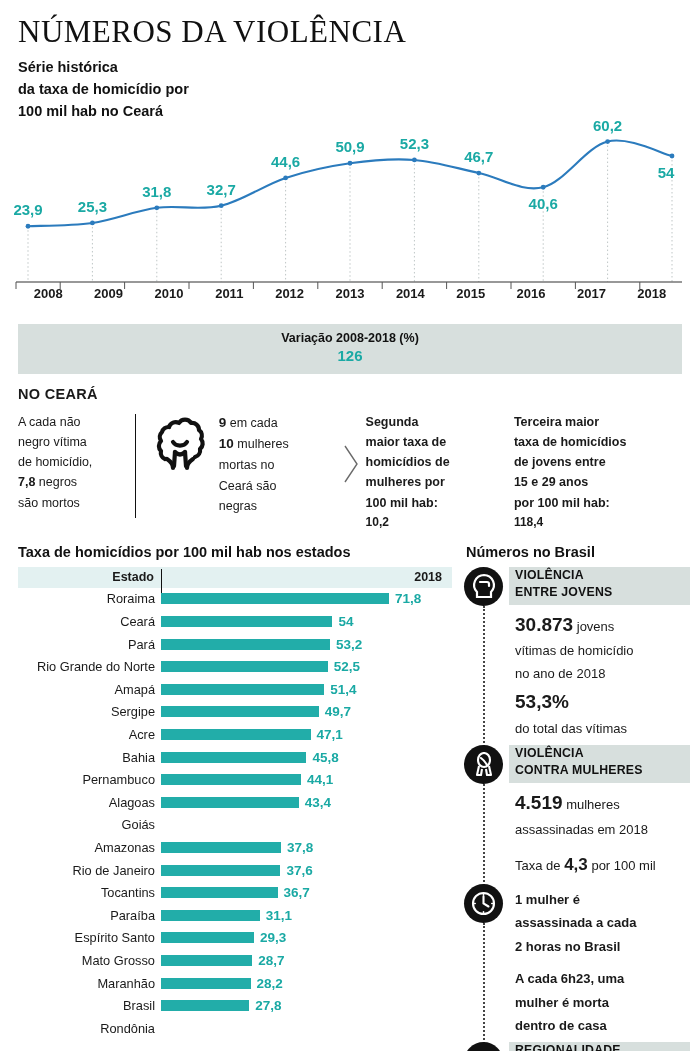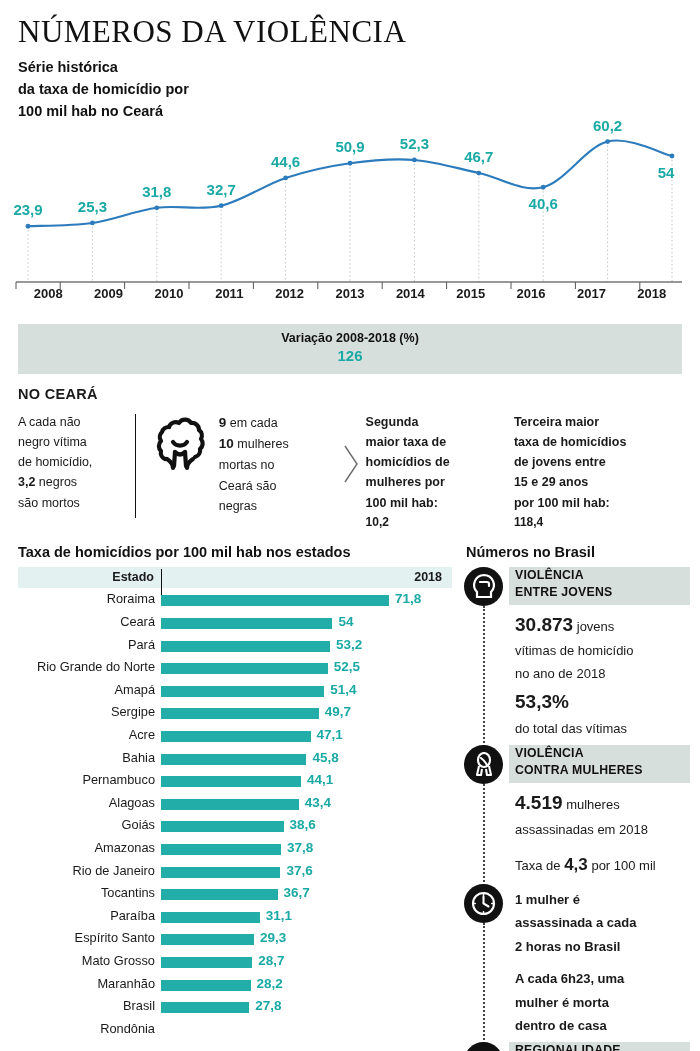--- a/index.html
+++ b/index.html
@@ -141,21 +141,21 @@
 
   .bars { width: 434px; position: relative; }
   .bar-row {
     display: flex; align-items: center;
     height: 22.6px;
   }
   .bar-row .st-name {
     width: 143px; text-align: right; padding-right: 6px;
     font-size: 12.8px; color: #1a1a1a; white-space: nowrap;
   }
-  .bar-wrap { flex: 1; display: flex; align-items: flex-end; }
+  .bar-wrap { flex: 1; display: flex; align-items: center; }
   .bar {
     height: 11px; background: #22ada9; display: block;
   }
   .bar-val {
     font-size: 13.5px; font-weight: bold; color: #1aa9a4;
     margin-left: 6px; white-space: nowrap;
   }
 
   
   .br-item { position: relative; padding-left: 47px; margin-bottom: 6px; }
@@ -265,21 +265,21 @@
 </div>
 
 <div class="no-ceara-title">NO CEARÁ</div>
 
 <div class="ceara-row">
 
   <div class="ceara-cell c1">
     <div>A cada não</div>
     <div>negro vítima</div>
     <div>de homicídio,</div>
-    <div><b>3,2</b><span> negros</span></div>
+    <div><b>7,8</b><span> negros</span></div>
     <div>são mortos</div>
   </div>
 
   <div class="vdiv"></div>
 
   <div class="ceara-cell c2">
     <span>
       <svg width="62" height="62" viewBox="0 0 62 62" aria-hidden="true">
         <g fill="none" stroke="#111" stroke-width="4.2" stroke-linecap="round" stroke-linejoin="round">
           <path d="M20 15 a7 7 0 0 1 10-4 a7 7 0 0 1 12 0 a7 7 0 0 1 8 7 a7 7 0 0 1 2 9 a7 7 0 0 1 -1 10 a7 7 0 0 1 -5 8"></path>
@@ -402,24 +402,20 @@
         </div>
         <div class="bar-row">
           <div class="st-name">Alagoas</div>
           <div class="bar-wrap">
             <span class="bar" style="width: 137.816px;"></span>
             <span class="bar-val">43,4</span>
           </div>
         </div>
         <div class="bar-row">
           <div class="st-name">Goiás</div>
-          <div class="bar-wrap">
-            <span class="bar" style="width: 122.574px;"></span>
-            <span class="bar-val">38,6</span>
-          </div>
         </div>
         <div class="bar-row">
           <div class="st-name">Amazonas</div>
           <div class="bar-wrap">
             <span class="bar" style="width: 120.033px;"></span>
             <span class="bar-val">37,8</span>
           </div>
         </div>
         <div class="bar-row">
           <div class="st-name">Rio de Janeiro</div>

